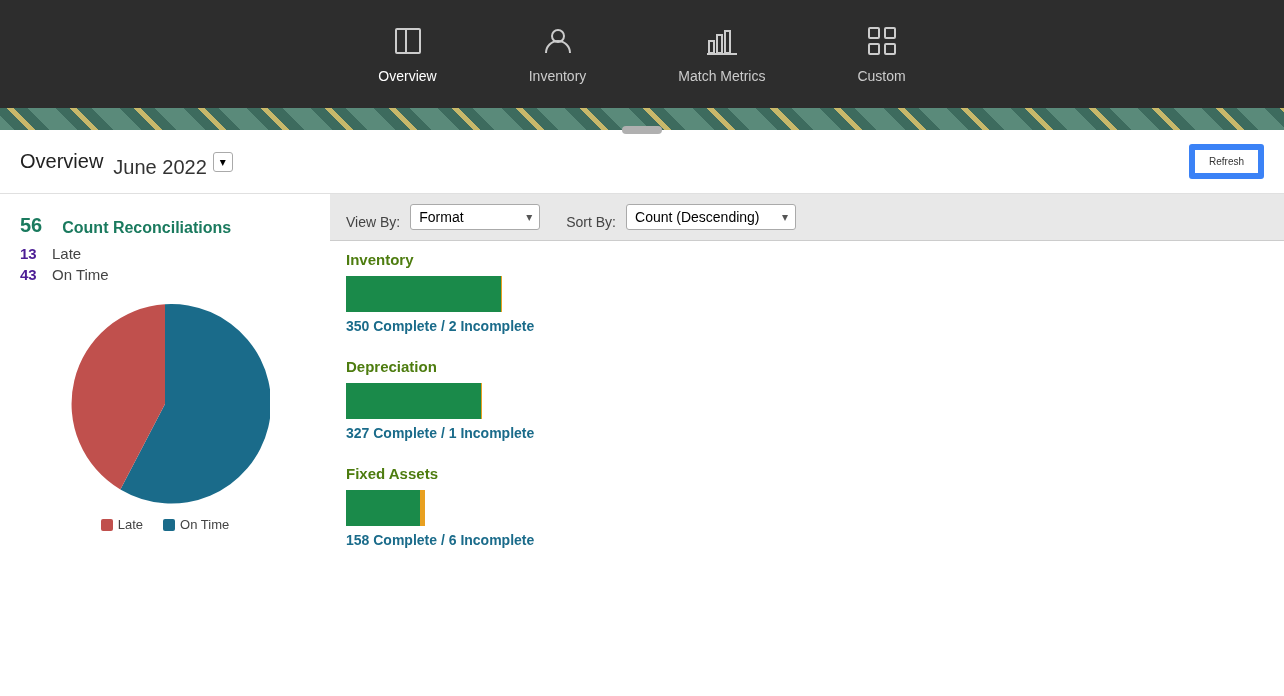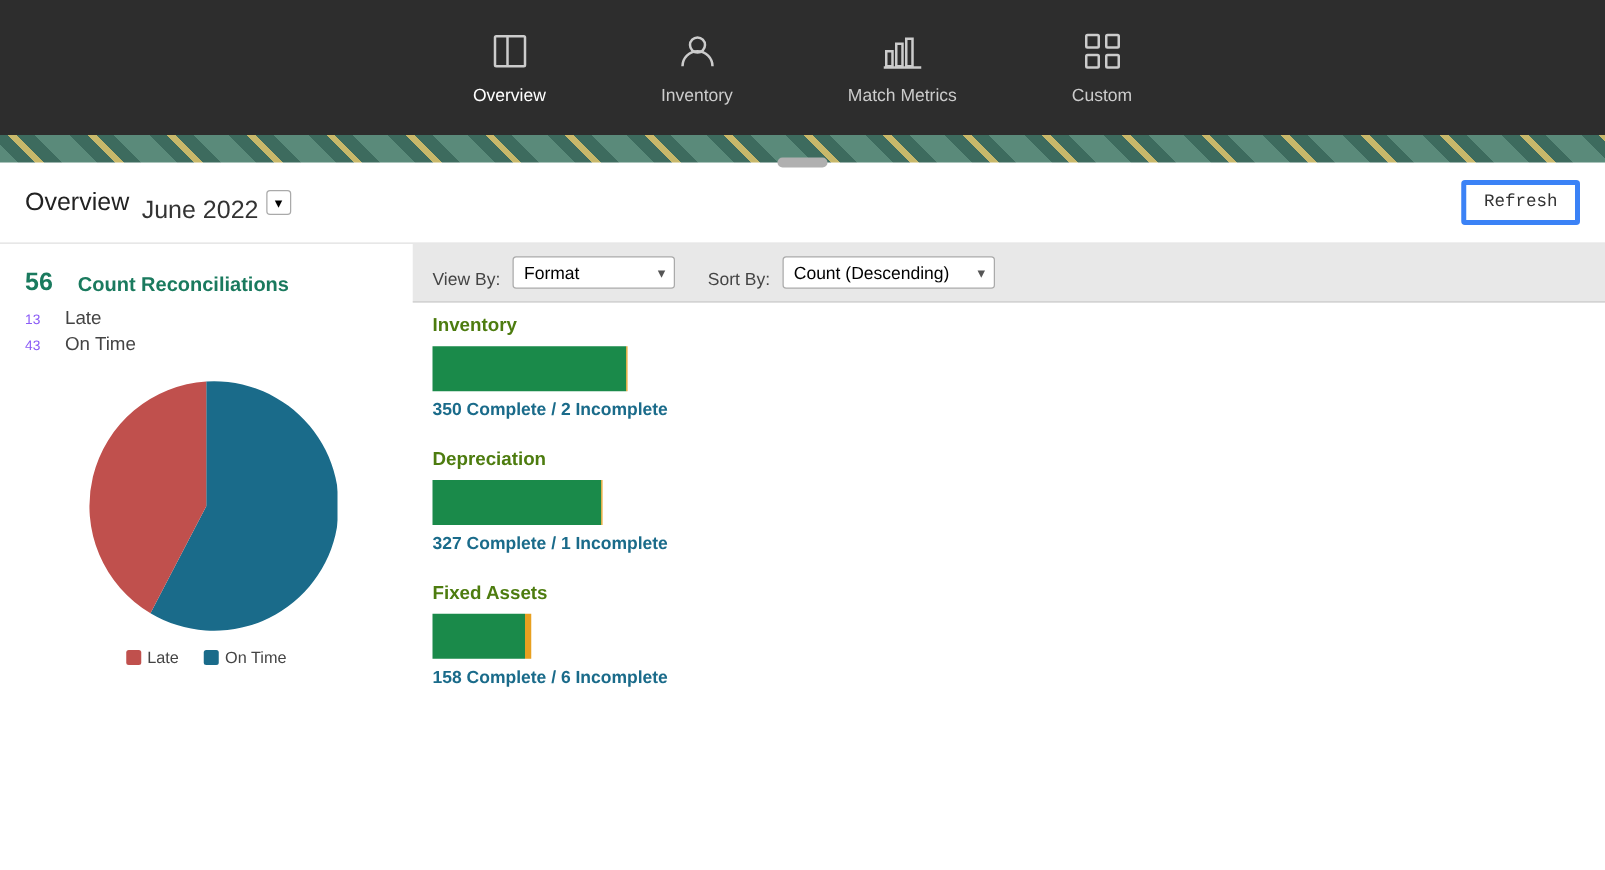--- a/index.html
+++ b/index.html
@@ -88,27 +88,26 @@
       border: 1px solid #aaa;
       border-radius: 3px;
       padding: 2px 6px;
       margin-left: 6px;
       cursor: pointer;
       font-size: 12px;
     }
     .refresh-btn {
       margin-left: auto;
       background: #fff;
-      border: 4px solid #3b82f6;
+      border: 6px solid #3b82f6;
       border-radius: 3px;
       padding: 6px 14px;
       cursor: pointer;
-      font-size: 14px;
+      font-size: 10px;
       color: #333;
-      font-family: Liberation Mono, monospace;
     }
 
     
     .content-area {
       display: flex;
       flex: 1;
       overflow: hidden;
     }
 
     
@@ -133,23 +132,24 @@
       font-weight: bold;
       color: #1a7a5e;
     }
     .stat-row {
       display: flex;
       align-items: baseline;
       gap: 8px;
       margin-bottom: 4px;
     }
     .stat-number {
-      font-size: 11px;
-      color: #8b5cf6;
+      font-size: 15px;
+      color: #4c1d95;
       min-width: 24px;
+      font-weight: bold;
     }
     .stat-label {
       font-size: 15px;
       color: #444;
     }
 
     
     .pie-container {
       margin-top: 16px;
       display: flex;

